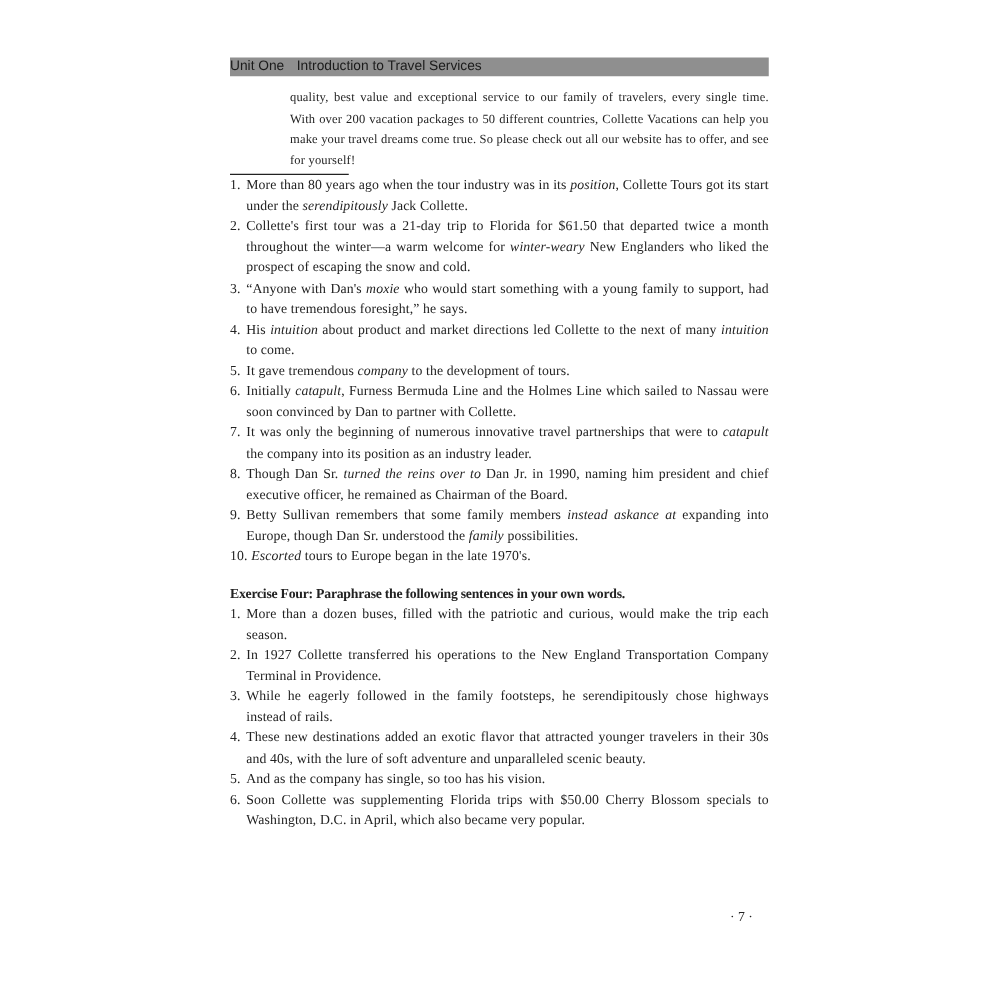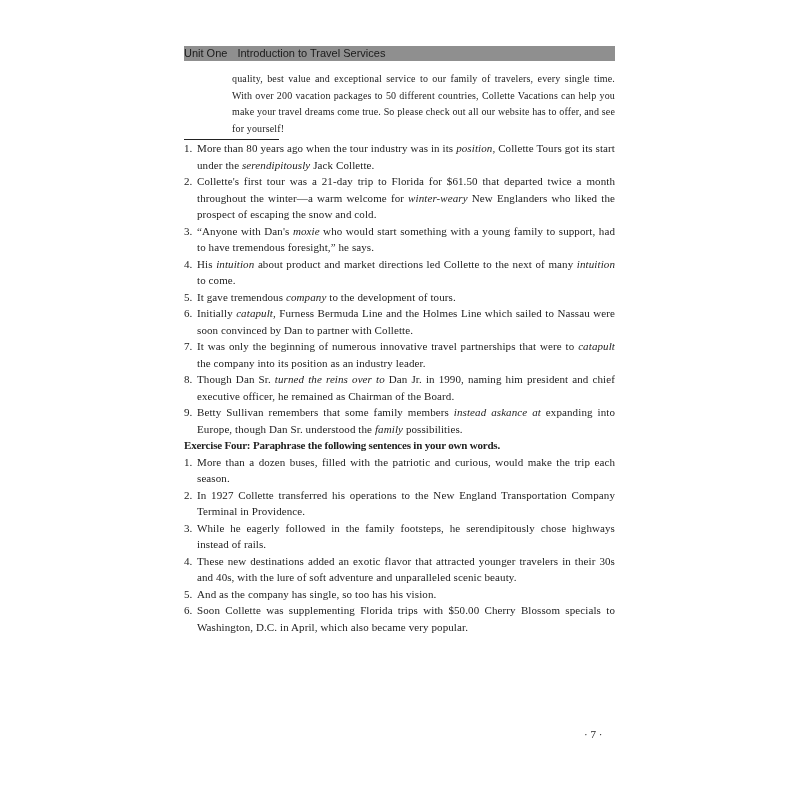--- a/index.html
+++ b/index.html
@@ -9,21 +9,21 @@
   .header-bar { height: 15px; background: #8f8f8f; color: #1a1a1a;
                 font-family: "Liberation Sans", "DejaVu Sans", sans-serif;
                 font-size: 11px; line-height: 15px; }
   .header-bar span.gap { display: inline-block; width: 10px; }
   .para { font-size: 10px; line-height: 16.5px; text-align: justify; letter-spacing: 0.15px; margin-left: 48px; }
   .intro { margin-top: 10px; }
   .footnote-rule { width: 95px; height: 0; border-top: 1.5px solid #222; margin-top: 2px; }
   .ex-head { font-weight: bold; font-size: 11px; line-height: 16.5px; text-align: justify;
              letter-spacing: -0.2px; }
   .ex3 { margin-top: 11px; }
-  .ex4 { }
+  .ex4 { margin-top: 13px; }
   .item { display: flex; font-size: 11px; line-height: 16.5px; text-align: justify; letter-spacing: 0.1px; }
   .num { flex: 0 0 13px; }
   .num.wide { flex: 0 0 17px; }
   .txt { flex: 1; }
   i { font-style: italic; }
   .page-num { position: absolute; left: 584px; top: 728px; font-size: 11px; }
 </style>
 </head>
 <body>
 
@@ -65,20 +65,24 @@
         <span class="txt">It was only the beginning of numerous innovative travel partnerships that were to <i>catapult</i> the company into its position as an industry leader.</span>
       </div>
       <div class="item">
         <span class="num">8.</span>
         <span class="txt">Though Dan Sr. <i>turned the reins over to</i> Dan Jr. in 1990, naming him president and chief executive officer, he remained as Chairman of the Board.</span>
       </div>
       <div class="item">
         <span class="num">9.</span>
         <span class="txt">Betty Sullivan remembers that some family members <i>instead askance at</i> expanding into Europe, though Dan Sr. understood the <i>family</i> possibilities.</span>
       </div>
+      <div class="item">
+        <span class="num wide">10.</span>
+        <span class="txt"><i>Escorted</i> tours to Europe began in the late 1970's.</span>
+      </div>
     </div>
 
   <div class="ex-head ex4">Exercise Four: Paraphrase the following sentences in your own words.</div>
   <div id="ex4-list">
       <div class="item">
         <span class="num">1.</span>
         <span class="txt">More than a dozen buses, filled with the patriotic and curious, would make the trip each season.</span>
       </div>
       <div class="item">
         <span class="num">2.</span>

